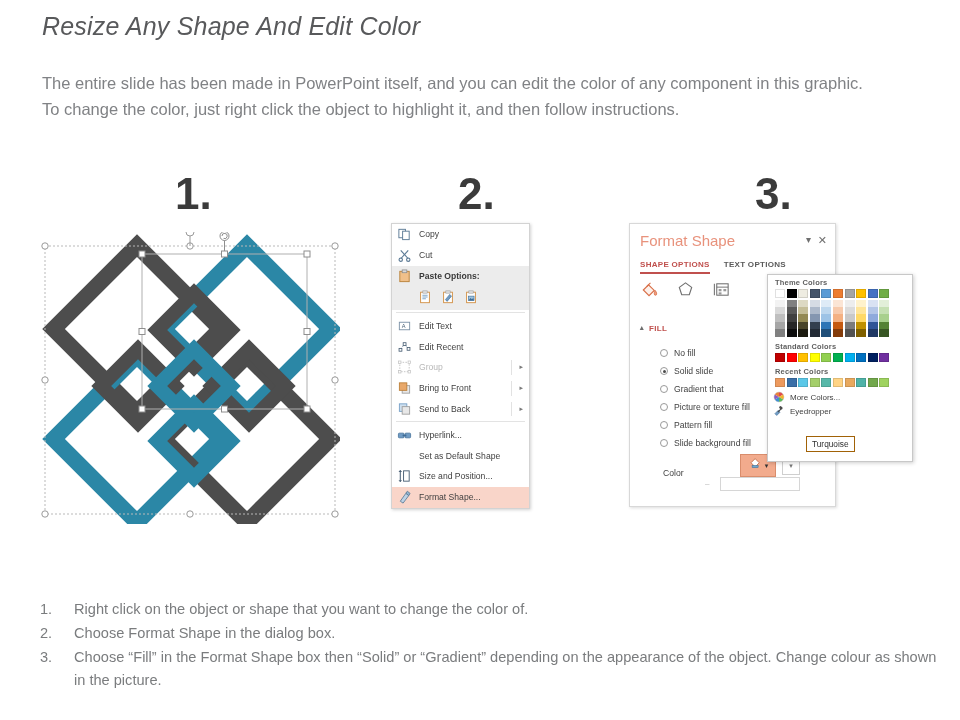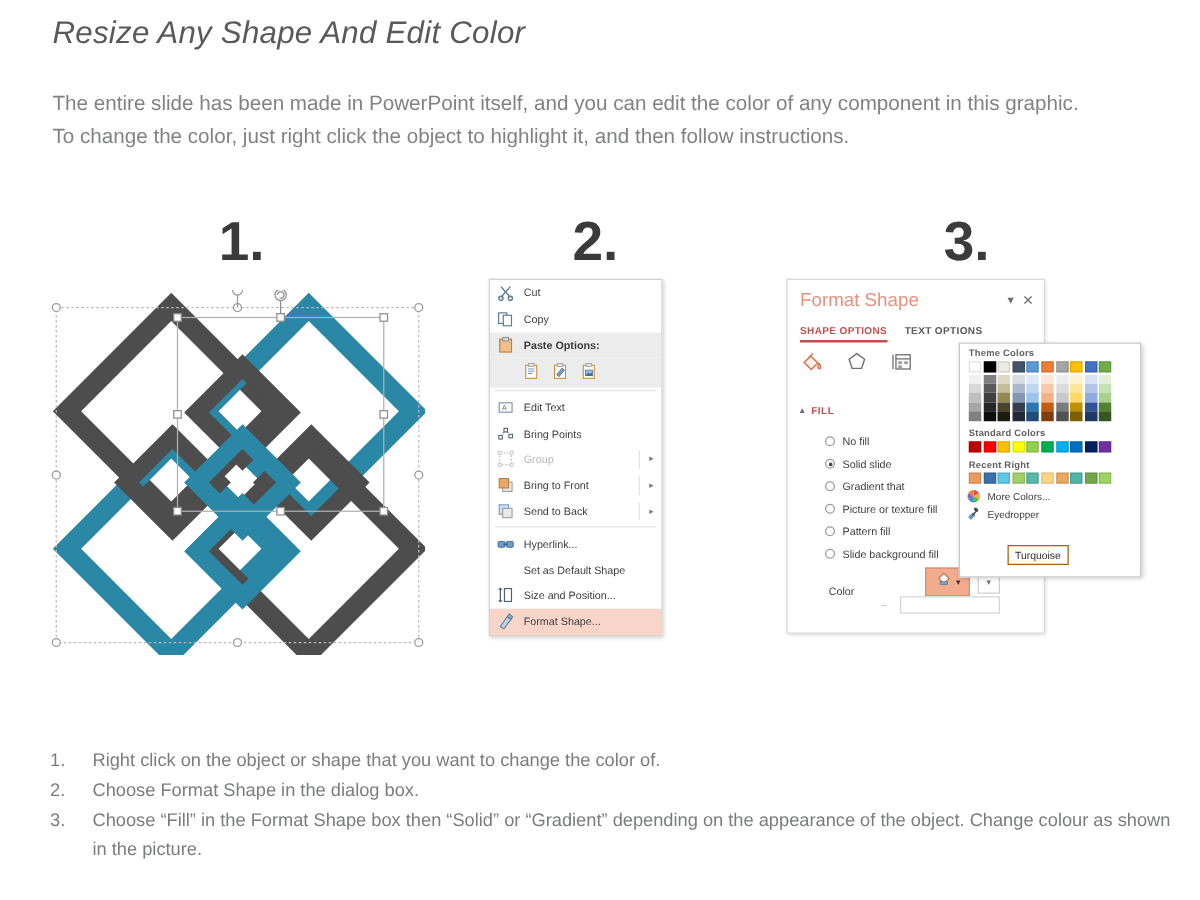--- a/index.html
+++ b/index.html
@@ -208,39 +208,39 @@
         <path d="M182 4 a2.6 2.6 0 1 1 1.6 2.4" stroke="#8e8e8e" stroke-width="1" fill="none"></path>
       </g>
     </svg>
   </div>
 
   <div id="ctxmenu">
 
     <div class="mi">
       <span class="ico">
         <svg viewBox="0 0 16 16" width="15" height="15">
+          <rect x="2" y="3" width="7" height="9" fill="#fff" stroke="#5b7a95" stroke-width="1"></rect>
+          <rect x="6" y="5" width="7" height="9" fill="#fff" stroke="#5b7a95" stroke-width="1"></rect>
+          </svg>
+      </span>
+      <span>Copy</span>
+    </div>
+
+    <div class="mi">
+      <span class="ico">
+        <svg viewBox="0 0 16 16" width="15" height="15">
             <g stroke="#5b7a95" stroke-width="1.2" fill="none">
           <line x1="4" y1="3" x2="12" y2="12"></line>
               <line x1="12" y1="3" x2="4" y2="12"></line>
           <circle cx="4" cy="13" r="1.8"></circle>
               <circle cx="12" cy="13" r="1.8"></circle>
             </g>
           </svg>
       </span>
       <span>Cut</span>
-    </div>
-
-    <div class="mi">
-      <span class="ico">
-        <svg viewBox="0 0 16 16" width="15" height="15">
-          <rect x="2" y="3" width="7" height="9" fill="#fff" stroke="#5b7a95" stroke-width="1"></rect>
-          <rect x="6" y="5" width="7" height="9" fill="#fff" stroke="#5b7a95" stroke-width="1"></rect>
-          </svg>
-      </span>
-      <span>Copy</span>
     </div>
 
     <div class="mi paste">
       <span class="ico">
         <svg viewBox="0 0 16 16" width="15" height="15">
           <rect x="3" y="3" width="10" height="11" fill="#f0c08a" stroke="#b9833c" stroke-width="1"></rect>
           <rect x="5.5" y="1.5" width="5" height="3" fill="#d9d9d9" stroke="#8a8a8a" stroke-width=".8"></rect>
           </svg>
       </span>
       <span>Paste Options:</span>
@@ -287,21 +287,21 @@
 
     <div class="mi">
       <span class="ico">
         <svg viewBox="0 0 16 16" width="15" height="15">
           <path d="M4 11 C5 5, 11 5, 12 10" stroke="#7f94a8" stroke-width="1" fill="none" stroke-dasharray="2 1.6"></path>
           <rect x="2.2" y="9.5" width="3" height="3" fill="#fff" stroke="#4a6075" stroke-width=".9"></rect>
           <rect x="10.8" y="8.5" width="3" height="3" fill="#fff" stroke="#4a6075" stroke-width=".9"></rect>
           <rect x="6.6" y="3.4" width="3" height="3" fill="#fff" stroke="#4a6075" stroke-width=".9"></rect>
           </svg>
       </span>
-      <span>Bring Points</span>
+      <span>Edit Recent</span>
     </div>
 
     <div class="mi disabled">
       <span class="ico">
         <svg viewBox="0 0 16 16" width="15" height="15">
           <rect x="3" y="3" width="10" height="10" fill="none" stroke="#c4c4c4" stroke-width="1" stroke-dasharray="1.6 1.4"></rect>
           <rect x="1.6" y="1.6" width="2.6" height="2.6" fill="#fff" stroke="#c4c4c4" stroke-width=".8"></rect>
           <rect x="11.8" y="1.6" width="2.6" height="2.6" fill="#fff" stroke="#c4c4c4" stroke-width=".8"></rect>
           <rect x="1.6" y="11.8" width="2.6" height="2.6" fill="#fff" stroke="#c4c4c4" stroke-width=".8"></rect>
           <rect x="11.8" y="11.8" width="2.6" height="2.6" fill="#fff" stroke="#c4c4c4" stroke-width=".8"></rect>
@@ -548,21 +548,21 @@
         <span class="sw" style="background: rgb(255, 192, 0);"></span>
         <span class="sw" style="background: rgb(255, 255, 0);"></span>
         <span class="sw" style="background: rgb(146, 208, 80);"></span>
         <span class="sw" style="background: rgb(0, 176, 80);"></span>
         <span class="sw" style="background: rgb(0, 176, 240);"></span>
         <span class="sw" style="background: rgb(0, 112, 192);"></span>
         <span class="sw" style="background: rgb(0, 32, 96);"></span>
         <span class="sw" style="background: rgb(112, 48, 160);"></span>
       </div>
 
-    <div class="pal-hdr" style="padding-top:5px">Recent Right</div>
+    <div class="pal-hdr" style="padding-top:5px">Recent Colors</div>
     <div class="sw-row" id="recent-row">
         <span class="sw" style="background: rgb(237, 154, 94);"></span>
         <span class="sw" style="background: rgb(58, 111, 168);"></span>
         <span class="sw" style="background: rgb(91, 200, 232);"></span>
         <span class="sw" style="background: rgb(164, 207, 106);"></span>
         <span class="sw" style="background: rgb(87, 184, 169);"></span>
         <span class="sw" style="background: rgb(255, 212, 133);"></span>
         <span class="sw" style="background: rgb(232, 169, 94);"></span>
         <span class="sw" style="background: rgb(79, 179, 168);"></span>
         <span class="sw" style="background: rgb(114, 168, 76);"></span>

